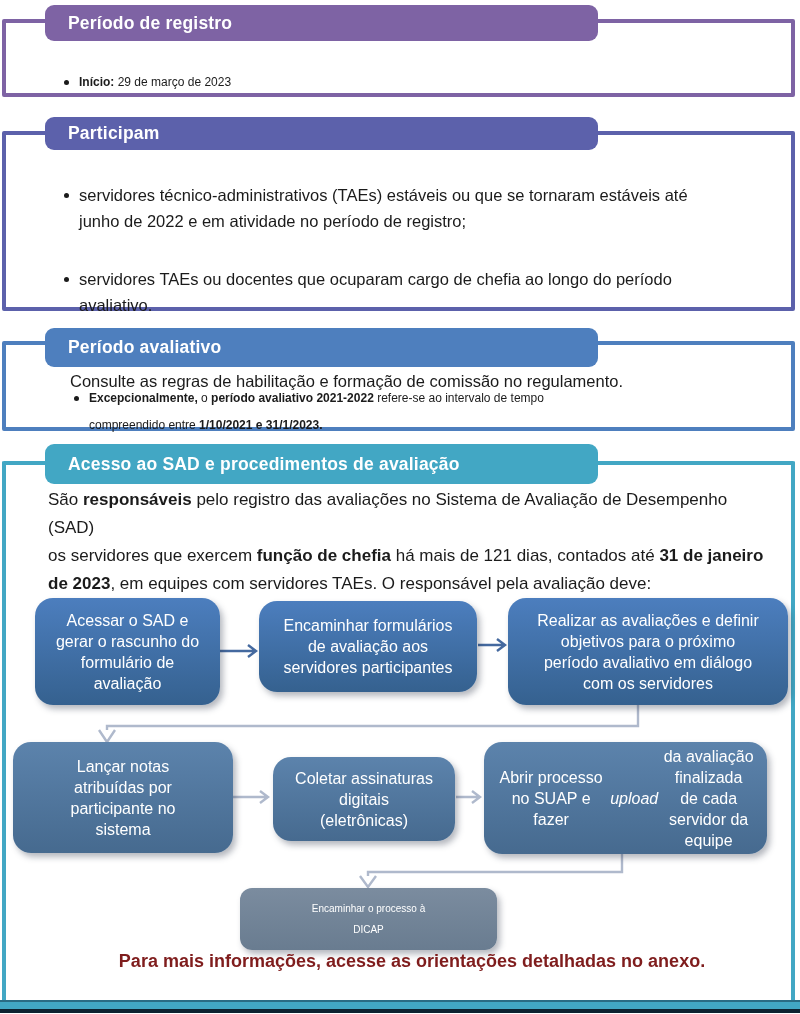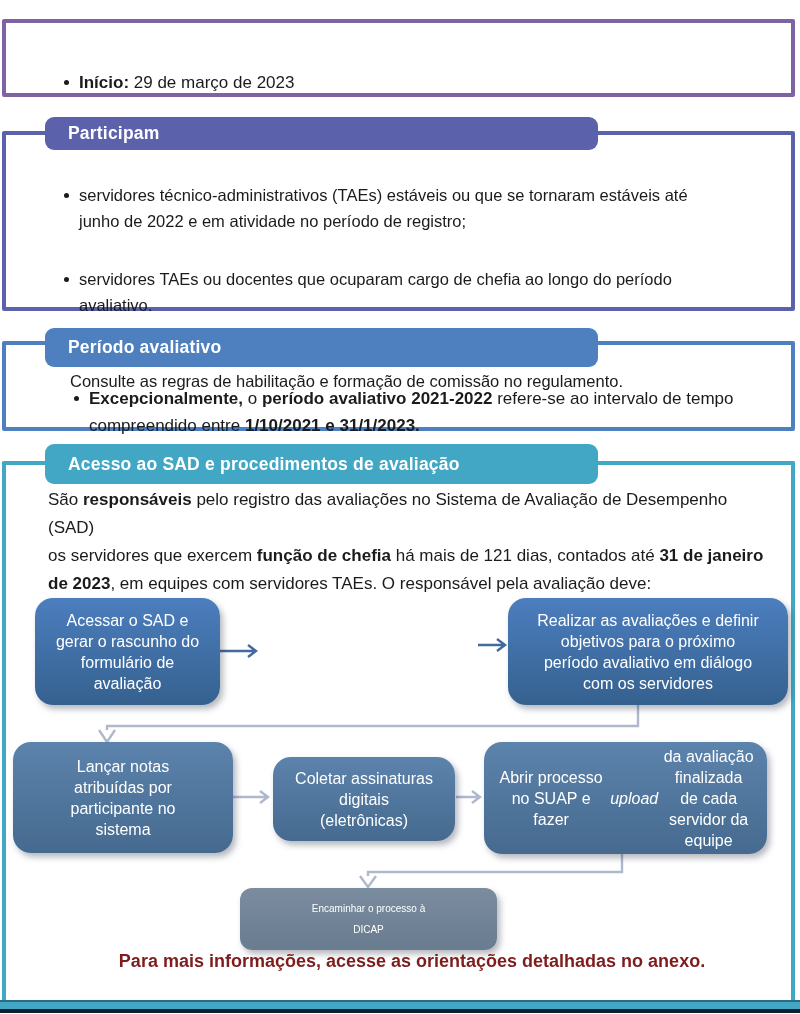--- a/index.html
+++ b/index.html
@@ -14,21 +14,21 @@
   .sec-box.teal{border-color:var(--teal);border-bottom:none;}
   .sec-tab{
     position:absolute;left:45px;width:553px;border-radius:9px;z-index:3;
     display:flex;align-items:center;padding-left:23px;box-sizing:border-box;
     color:#fff;font-weight:bold;font-size:17.5px;letter-spacing:.2px;
   }
   .sec-tab.purple{background:var(--purple);}
   .sec-tab.indigo{background:var(--indigo);}
   .sec-tab.blue{background:var(--blue);}
   .sec-tab.teal{background:var(--teal);}
-  .content{position:absolute;z-index:2;font-size:17px;line-height:27px;white-space:pre-line;}
+  .content{position:absolute;z-index:2;font-size:12px;line-height:27px;white-space:pre-line;}
   .li{position:relative;padding-left:17px;}
   .dot{position:absolute;left:2px;top:11px;width:5px;height:5px;border-radius:50%;background:var(--text);}
   .note{margin-top:24px;padding-left:8px;}
   .para{position:absolute;left:48px;top:486px;width:730px;font-size:17px;line-height:28px;white-space:pre-line;z-index:2;}
   .flow-box{
     position:absolute;display:flex;align-items:center;justify-content:center;text-align:center;
     color:#fff;font-size:16px;line-height:21px;white-space:pre-line;border-radius:18px;
     box-shadow:3px 4px 6px rgba(40,50,70,.35);padding:4px 8px;box-sizing:border-box;z-index:2;
   }
   .flow-1{background:linear-gradient(180deg,var(--flow-top),var(--flow-bottom));}
@@ -42,20 +42,23 @@
     position:absolute;left:0;top:1000px;width:800px;height:7px;background:var(--teal);
     border-top:2px solid var(--bar-edge-top);border-bottom:4px solid var(--bar-edge-bottom);z-index:4;
   }
 </style>
 </head>
 <body>
 
 <div class="page">
 
   <div class="sec-box purple" style="top:19px;height:70px;"></div>
+  <div class="sec-tab purple" style="top:5px;height:36px;">
+    <span>Período de registro</span>
+  </div>
   <div class="content" style="left:62px;top:42px;width:700px;">
     <div class="li"><span class="dot"></span><span><span style="font-weight: bold;">Início:</span><span> 29 de março de 2023</span></span></div>
     <div class="li"><span class="dot"></span><span><span style="font-weight: bold;">Término:</span><span> 28 de abril de 2023</span></span></div>
   </div>
 
   <div class="sec-box indigo" style="top:131px;height:172px;"></div>
   <div class="sec-tab indigo" style="top:117px;height:33px;">
     <span>Participam</span>
   </div>
   <div class="content" style="left:62px;top:156px;width:710px;font-size:16.5px;line-height:26px;">
@@ -83,20 +86,23 @@
 os servidores que exercem </span><span style="font-weight: bold;">função de chefia</span><span> há mais de 121 dias, contados até </span><span style="font-weight: bold;">31 de janeiro
 de 2023</span><span>, em equipes com servidores TAEs. O responsável pela avaliação deve:</span></div>
 
   <div class="flow-box flow-1" style="left:35px;top:598px;width:185px;height:107px;">Acessar o SAD e
 gerar o rascunho do
 formulário de
 avaliação</div>
   <svg class="arr" style="left:220px;top:643px;" width="39" height="16">
     <path class="stk-dark" d="M0 8 H36 M28 2 L36 8 L28 14"></path>
   </svg>
+  <div class="flow-box flow-1" style="left:259px;top:601px;width:218px;height:91px;">Encaminhar formulários
+de avaliação aos
+servidores participantes</div>
   <svg class="arr" style="left:478px;top:637px;" width="30" height="16">
     <path class="stk-dark" d="M0 8 H27 M19 2 L27 8 L19 14"></path>
   </svg>
   <div class="flow-box flow-1" style="left:508px;top:598px;width:280px;height:107px;">Realizar as avaliações e definir
 objetivos para o próximo
 período avaliativo em diálogo
 com os servidores</div>
 
   <svg class="arr" style="left:95px;top:705px;" width="560" height="40">
     <path class="stk-light" d="M543 0 V21 H12 V25 M4 25 L12 37 L20 25"></path>

